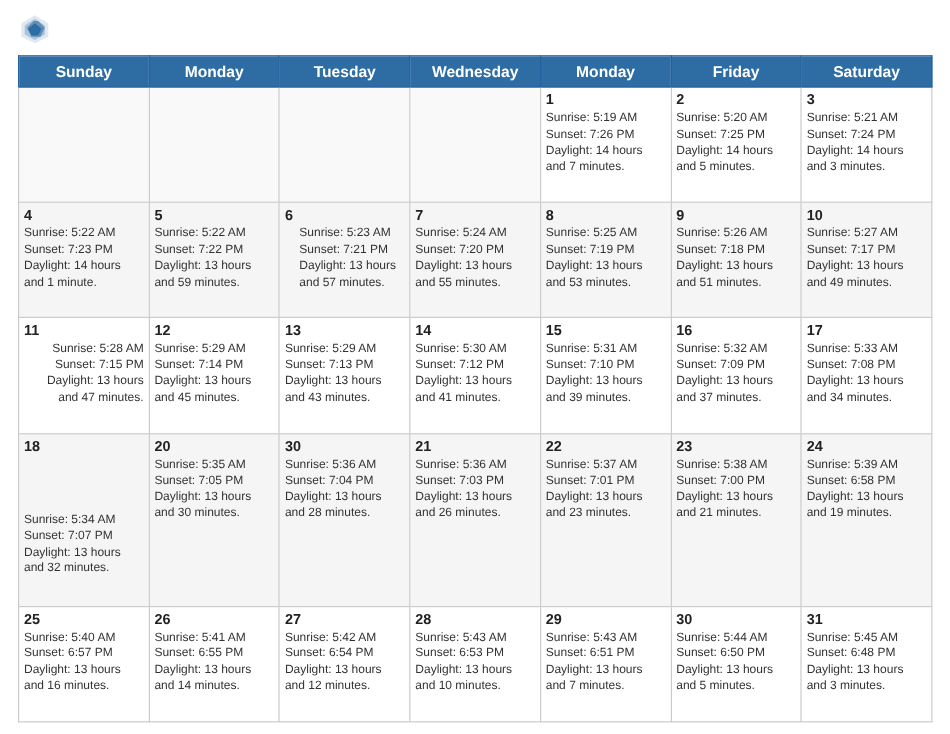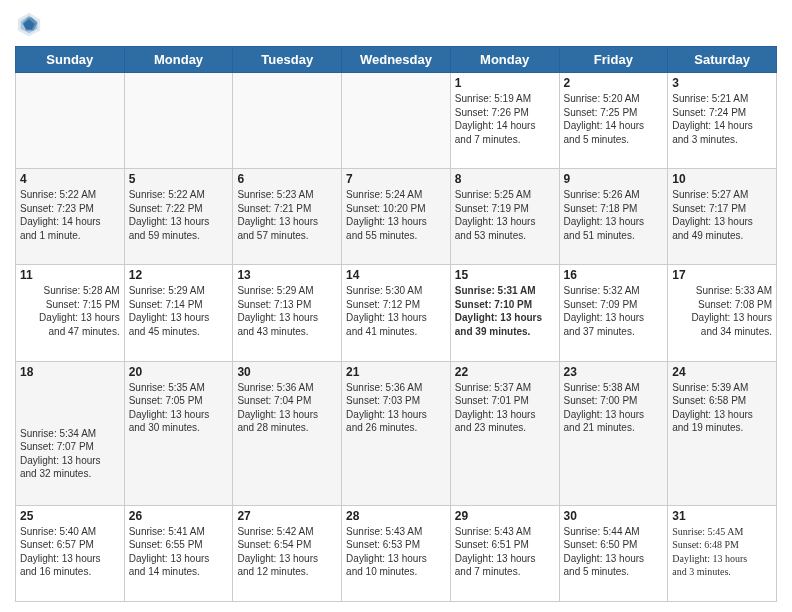--- a/index.html
+++ b/index.html
@@ -170,29 +170,29 @@
           </td>
           <td>
             <span class="day-num">5</span>
             <div class="cell-text" style="white-space: pre-line;">Sunrise: 5:22 AM
 Sunset: 7:22 PM
 Daylight: 13 hours
 and 59 minutes.</div>
           </td>
           <td>
             <span class="day-num">6</span>
-            <div class="cell-text" style="white-space: pre-line;">Sunrise: 5:23 AM
+            <div class="cell-text" style="white-space: pre-line; margin-left: 12px;">Sunrise: 5:23 AM
 Sunset: 7:21 PM
 Daylight: 13 hours
 and 57 minutes.</div>
           </td>
           <td>
             <span class="day-num">7</span>
             <div class="cell-text" style="white-space: pre-line;">Sunrise: 5:24 AM
-Sunset: 10:20 PM
+Sunset: 7:20 PM
 Daylight: 13 hours
 and 55 minutes.</div>
           </td>
           <td>
             <span class="day-num">8</span>
             <div class="cell-text" style="white-space: pre-line;">Sunrise: 5:25 AM
 Sunset: 7:19 PM
 Daylight: 13 hours
 and 53 minutes.</div>
           </td>
@@ -235,35 +235,35 @@
           </td>
           <td>
             <span class="day-num">14</span>
             <div class="cell-text" style="white-space: pre-line;">Sunrise: 5:30 AM
 Sunset: 7:12 PM
 Daylight: 13 hours
 and 41 minutes.</div>
           </td>
           <td>
             <span class="day-num">15</span>
-            <div class="cell-text" style="white-space: pre-line; font-weight: bold;">Sunrise: 5:31 AM
+            <div class="cell-text" style="white-space: pre-line;">Sunrise: 5:31 AM
 Sunset: 7:10 PM
 Daylight: 13 hours
 and 39 minutes.</div>
           </td>
           <td>
             <span class="day-num">16</span>
             <div class="cell-text" style="white-space: pre-line;">Sunrise: 5:32 AM
 Sunset: 7:09 PM
 Daylight: 13 hours
 and 37 minutes.</div>
           </td>
           <td>
             <span class="day-num">17</span>
-            <div class="cell-text" style="white-space: pre-line; text-align: right;">Sunrise: 5:33 AM
+            <div class="cell-text" style="white-space: pre-line;">Sunrise: 5:33 AM
 Sunset: 7:08 PM
 Daylight: 13 hours
 and 34 minutes.</div>
           </td>
         </tr>
         <tr>
           <td>
             <span class="day-num">18</span>
             <div class="cell-text" style="white-space: pre-line; margin-top: 48px;">Sunrise: 5:34 AM
 Sunset: 7:07 PM
@@ -351,21 +351,21 @@
           </td>
           <td>
             <span class="day-num">30</span>
             <div class="cell-text" style="white-space: pre-line;">Sunrise: 5:44 AM
 Sunset: 6:50 PM
 Daylight: 13 hours
 and 5 minutes.</div>
           </td>
           <td>
             <span class="day-num">31</span>
-            <div class="cell-text" style="white-space: pre-line; font-family: Liberation Serif, serif;">Sunrise: 5:45 AM
+            <div class="cell-text" style="white-space: pre-line;">Sunrise: 5:45 AM
 Sunset: 6:48 PM
 Daylight: 13 hours
 and 3 minutes.</div>
           </td>
         </tr>
       </tbody>
   </table>
 </div>
 
 </body></html>

